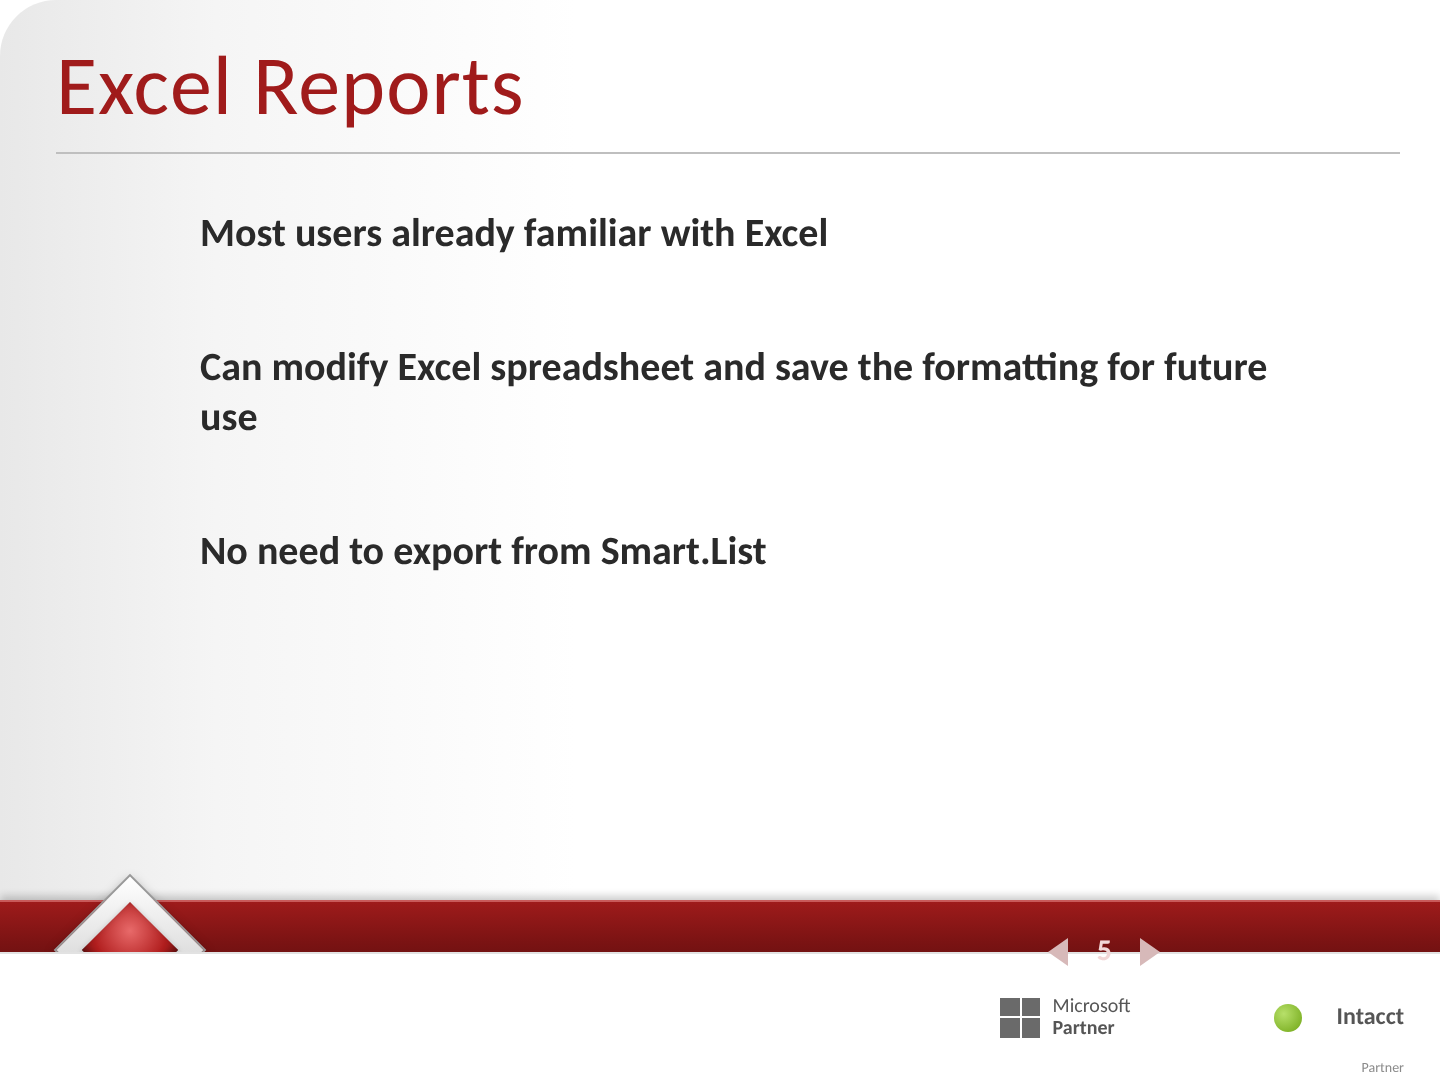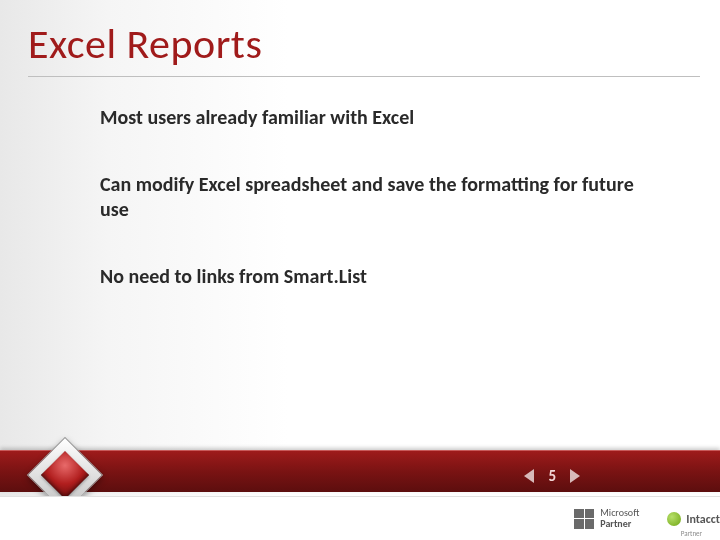--- a/index.html
+++ b/index.html
@@ -2,20 +2,21 @@
 <html><head>
 <meta charset="utf-8">
 <style>
   * { margin: 0; padding: 0; box-sizing: border-box; }
   html, body { width: 720px; height: 540px; overflow: hidden; font-family: Calibri, Arial, sans-serif; }
   .slide {
     position: relative;
     width: 720px;
     height: 540px;
     background: linear-gradient(to right, #e8e8e8 0%, #f5f5f5 15%, #ffffff 40%, #ffffff 100%);
+    border-radius: 28px;
   }
   .title {
     position: absolute;
     top: 18px;
     left: 28px;
     font-size: 42px;
     font-weight: 400;
     color: #a01b1b;
     letter-spacing: 0.5px;
   }
@@ -90,25 +91,26 @@
   .pager .arrow.left { border-right: 10px solid #d7b9b9; }
   .pager .arrow.right { border-left: 10px solid #d7b9b9; }
   .pager .num {
     color: #f2d7d7;
     font-weight: 700;
     font-size: 15px;
   }
   .footer {
     position: absolute;
     left: 0; right: 0; bottom: 0;
-    height: 44px;
+    height: 64px;
     background: #ffffff;
     display: flex;
     align-items: center;
     justify-content: flex-end;
+    padding-right: 18px;
     gap: 28px;
     border-top: 1px solid #e2e2e2;
   }
   .ms-partner {
     display: flex;
     align-items: center;
     gap: 6px;
   }
   .ms-logo {
     width: 20px; height: 20px;
@@ -117,21 +119,22 @@
     grid-template-rows: 1fr 1fr;
     gap: 1px;
   }
   .ms-logo div { background: #6a6a6a; }
   .ms-text { font-size: 10px; line-height: 1.05; color: #555; }
   .ms-text .l1 { font-weight: 400; }
   .ms-text .l2 { font-weight: 700; }
   .intacct {
     display: flex;
     align-items: center;
-    gap: 5px;
+    gap: 17px;
+    margin-left: 44px;
   }
   .intacct-dot {
     width: 14px; height: 14px; border-radius: 50%;
     background: radial-gradient(circle at 35% 35%, #b7e06a, #6fa514);
   }
   .intacct-text { font-size: 12px; color: #555; font-weight: 600; }
   .intacct-sub {
     position: absolute;
     right: 18px;
     bottom: 2px;
@@ -143,21 +146,21 @@
 <body>
 
 <div class="slide">
 
   <div class="title">Excel Reports</div>
   <div class="title-underline"></div>
 
   <div class="content">
     <div class="bullet">Most users already familiar with Excel</div>
     <div class="bullet">Can modify Excel spreadsheet and save the formatting for future use</div>
-    <div class="bullet">No need to links from Smart.List</div>
+    <div class="bullet">No need to export from Smart.List</div>
   </div>
 
   <div class="bottom-band"></div>
 
   <div class="pager">
     <div class="arrow left"></div>
     <div class="num">5</div>
     <div class="arrow right"></div>
   </div>
 

